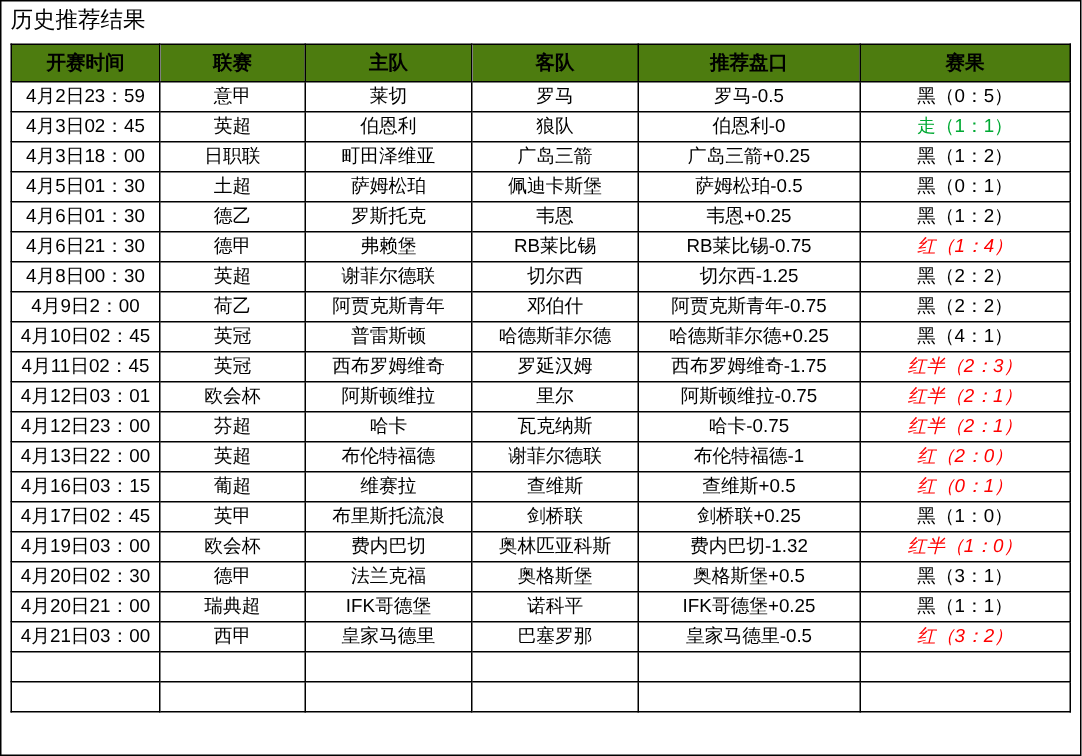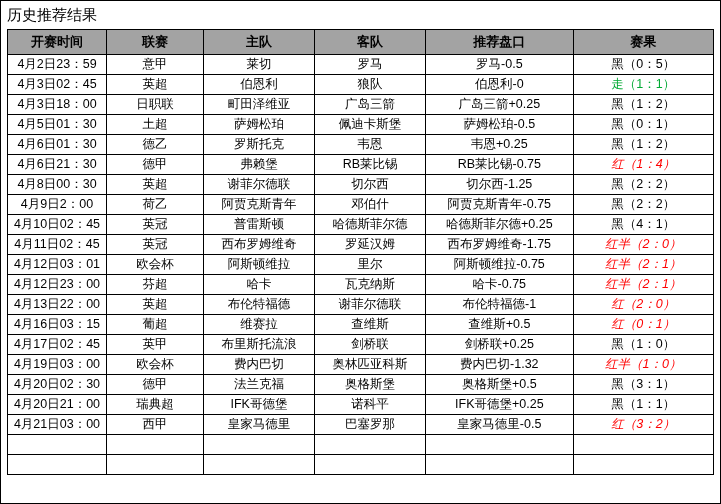--- a/index.html
+++ b/index.html
@@ -20,40 +20,40 @@
     box-sizing: border-box;
     border: 1px solid #000000;
     background: #ffffff;
   }
   .title {
     height: 28px;
     line-height: 28px;
     padding-left: 6px;
     font-size: 15px;
     color: #000000;
-    font-family: Liberation Serif, serif;
+    font-family: Liberation Mono, monospace;
   }
   table.grid {
     border-collapse: collapse;
     table-layout: fixed;
     width: 707px;
     margin-left: 6px;
     font-size: 12.5px;
   }
   table.grid th, table.grid td {
     border: 1px solid #000000;
     height: 19px;
     padding: 0 2px;
     text-align: center;
     vertical-align: middle;
     overflow: hidden;
     white-space: nowrap;
   }
   table.grid thead th {
-    background: #a3a3a3;
+    background: #4d7c0f;
     font-weight: bold;
     font-size: 13px;
     height: 24px;
     color: #000000;
   }
   td.c-black { color: #000000; }
   td.c-red { color: #ff0000; font-style: italic; }
   td.c-green { color: #00a933; }
   .col-time { width: 98px; }
   .col-league { width: 96px; }
@@ -161,21 +161,21 @@
           <td>哈德斯菲尔德</td>
           <td>哈德斯菲尔德+0.25</td>
           <td class="c-black">黑（4：1）</td>
         </tr>
         <tr>
           <td>4月11日02：45</td>
           <td>英冠</td>
           <td>西布罗姆维奇</td>
           <td>罗延汉姆</td>
           <td>西布罗姆维奇-1.75</td>
-          <td class="c-red">红半（2：0）</td>
+          <td class="c-red">红半（2：3）</td>
         </tr>
         <tr>
           <td>4月12日03：01</td>
           <td>欧会杯</td>
           <td>阿斯顿维拉</td>
           <td>里尔</td>
           <td>阿斯顿维拉-0.75</td>
           <td class="c-red">红半（2：1）</td>
         </tr>
         <tr>

